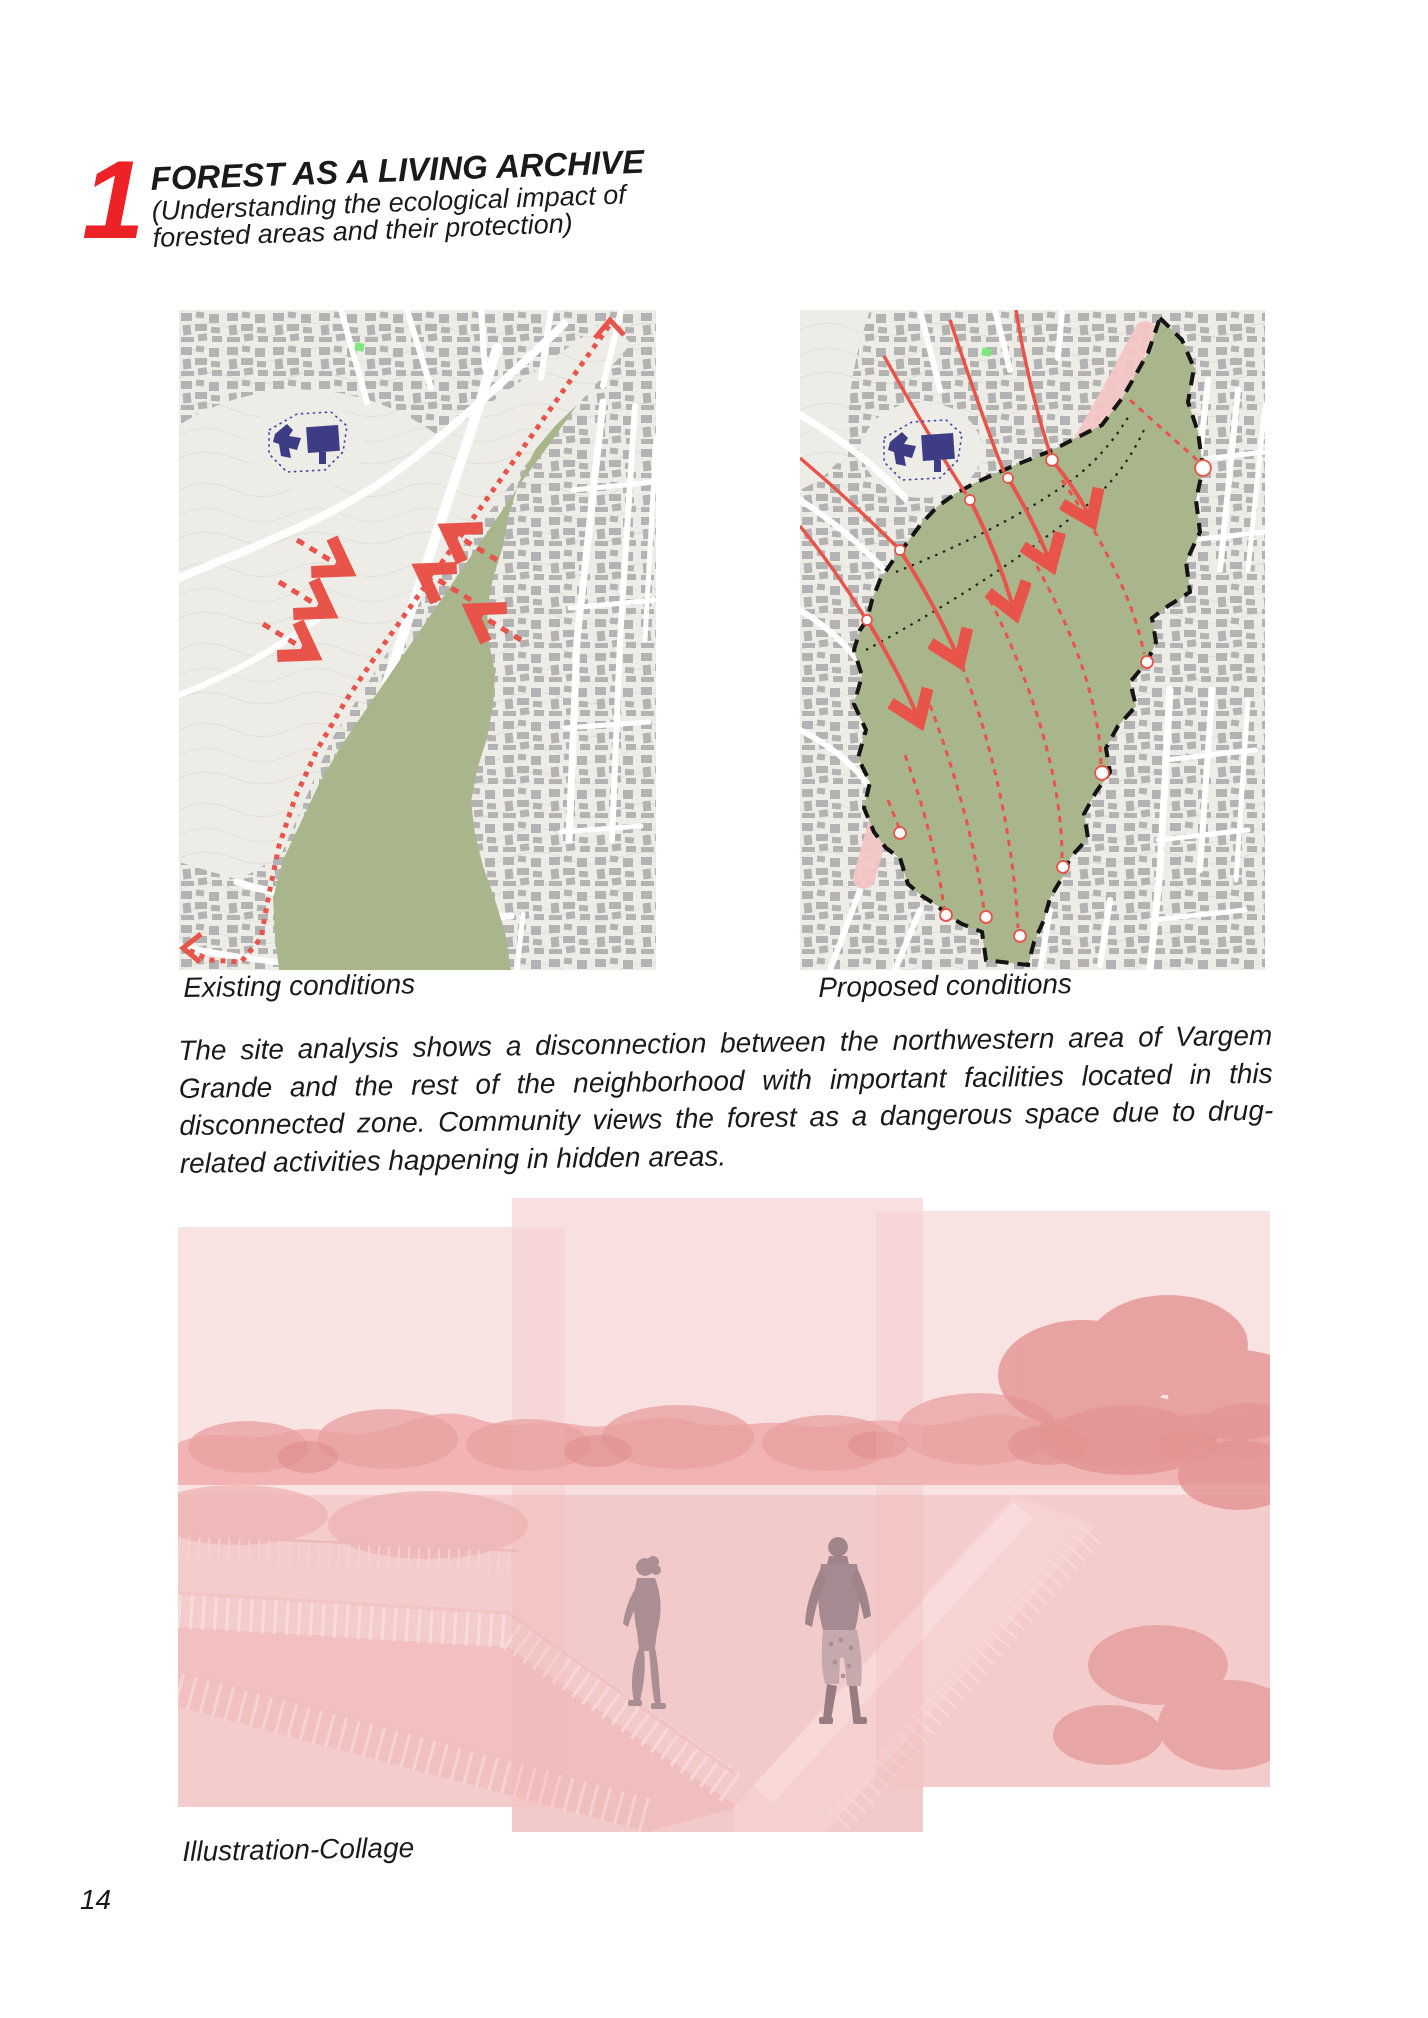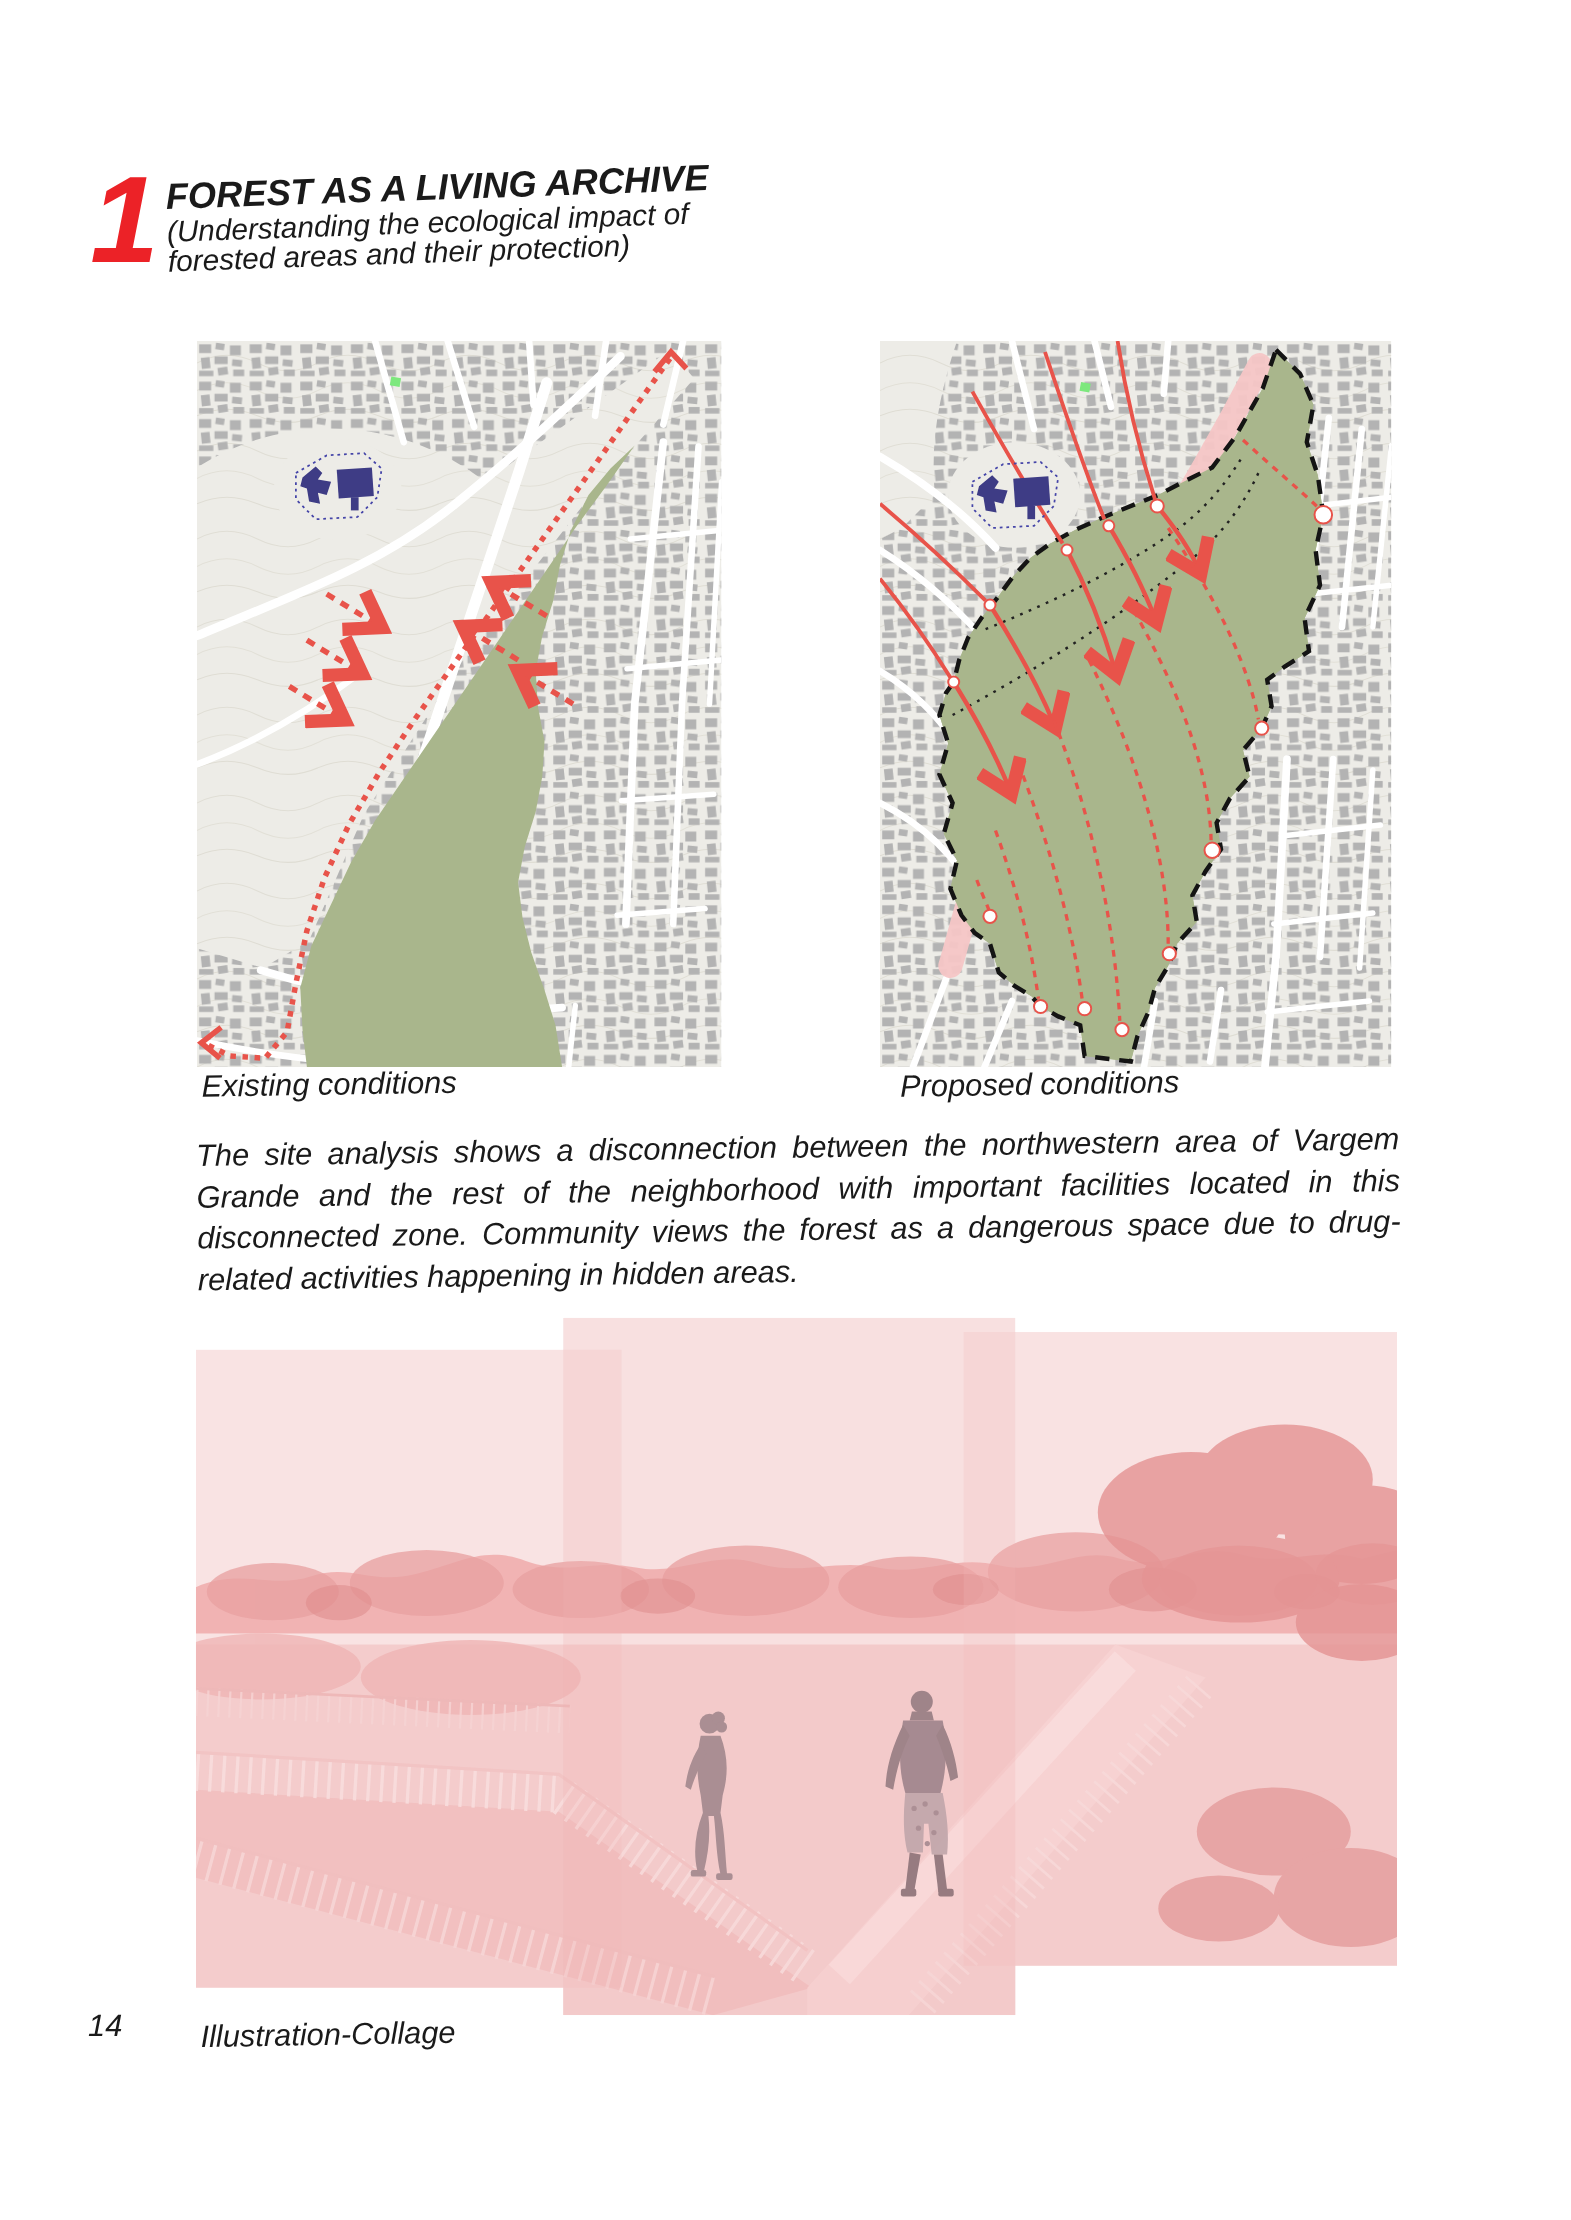--- a/index.html
+++ b/index.html
@@ -37,21 +37,21 @@
   .cap-proposed{left:818px;top:972px;}
   
   .body-paragraph{
     left:178px;top:1032px;width:1094px;font-size:28px;line-height:37.5px;
     font-style:italic;text-align:justify;transform:rotate(-0.8deg);transform-origin:left top;
   }
   
   .collage{left:178px;top:1195px;width:1092px;height:637px;}
   .collage svg{display:block;width:100%;height:100%;}
   .collage-caption{left:182px;top:1836px;font-size:28px;font-style:italic;transform:rotate(-1deg);transform-origin:left top;}
-  .page-number{left:80px;top:1826px;font-size:28px;font-style:italic;}
+  .page-number{left:80px;top:1884px;font-size:28px;font-style:italic;}
 </style>
 </head>
 <body>
 
 <div class="abs section-number">1</div>
 <div class="abs header-text">
   <div class="header-title">FOREST AS A LIVING ARCHIVE</div>
   <div class="header-sub">(Understanding the ecological impact of</div>
   <div class="header-sub">forested areas and their protection)</div>
 </div>

